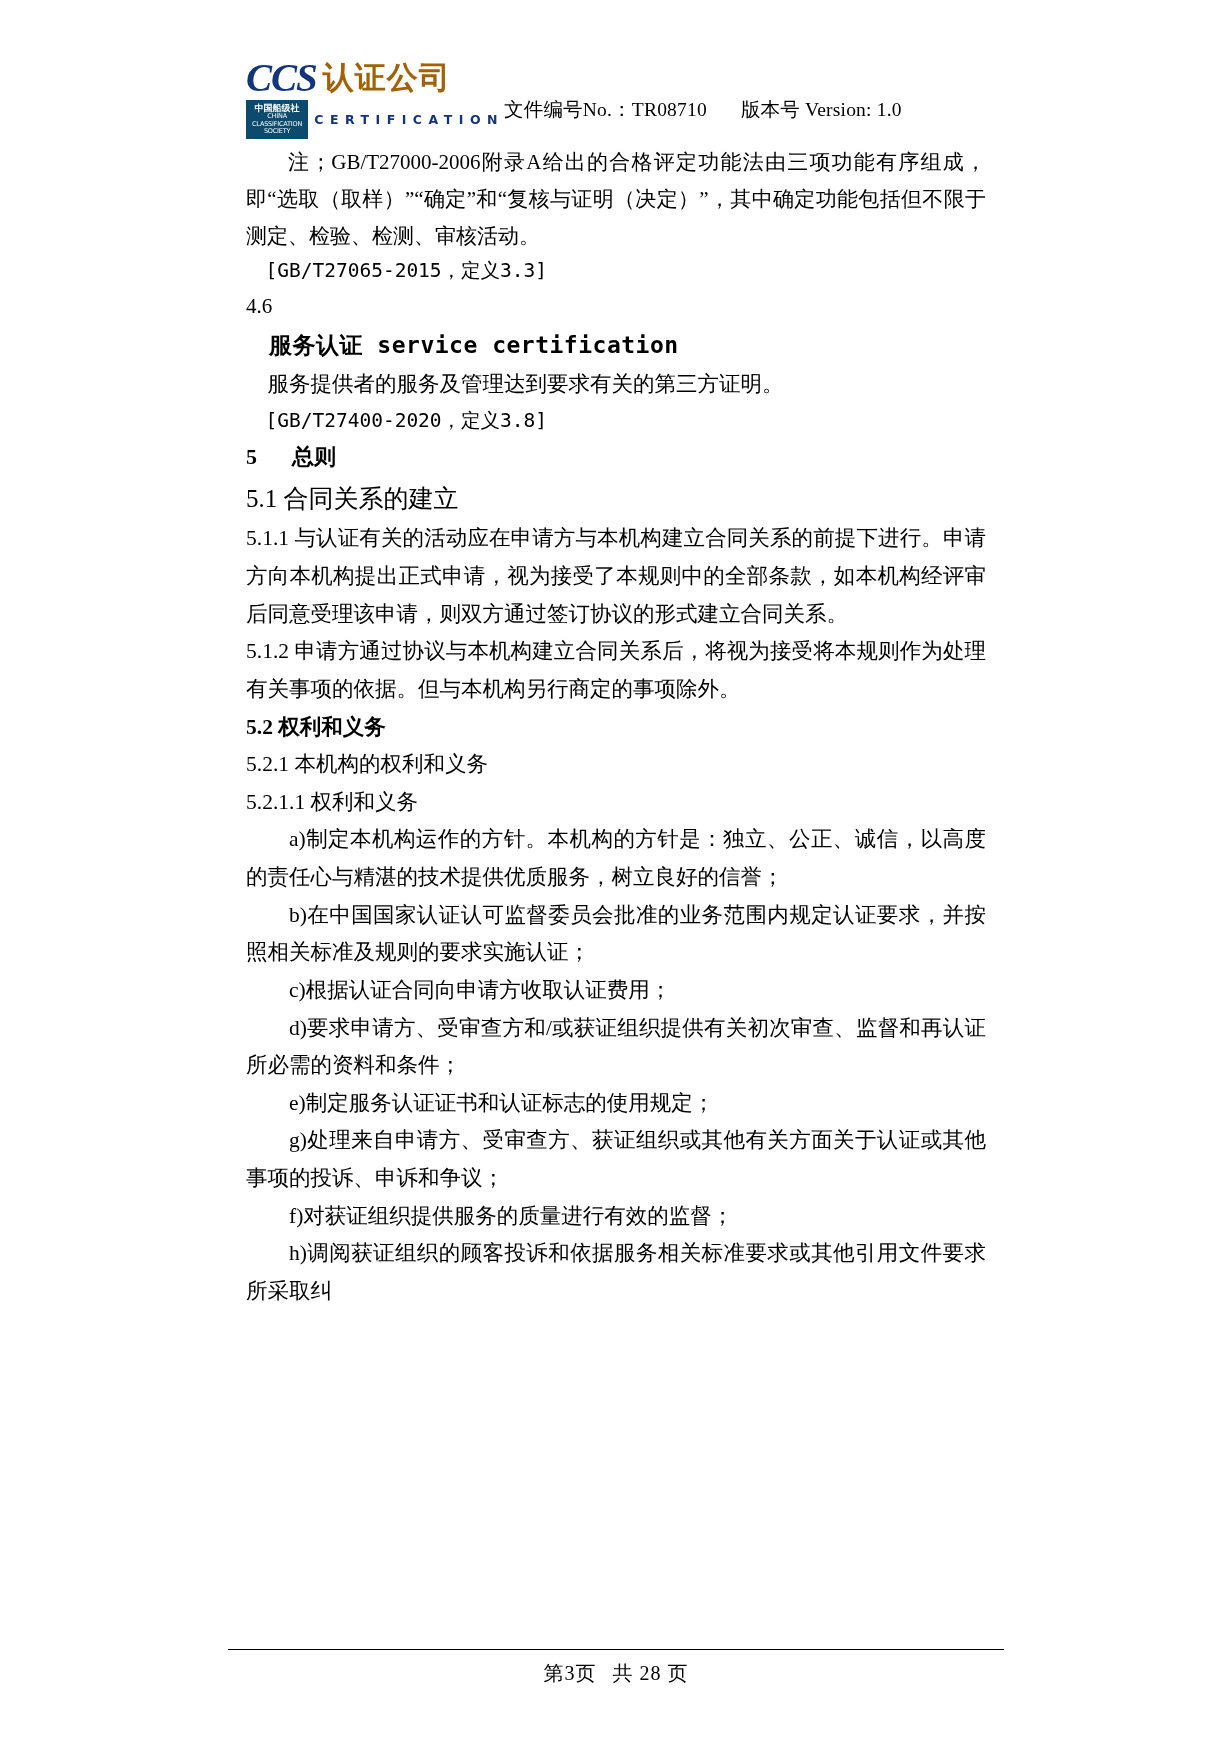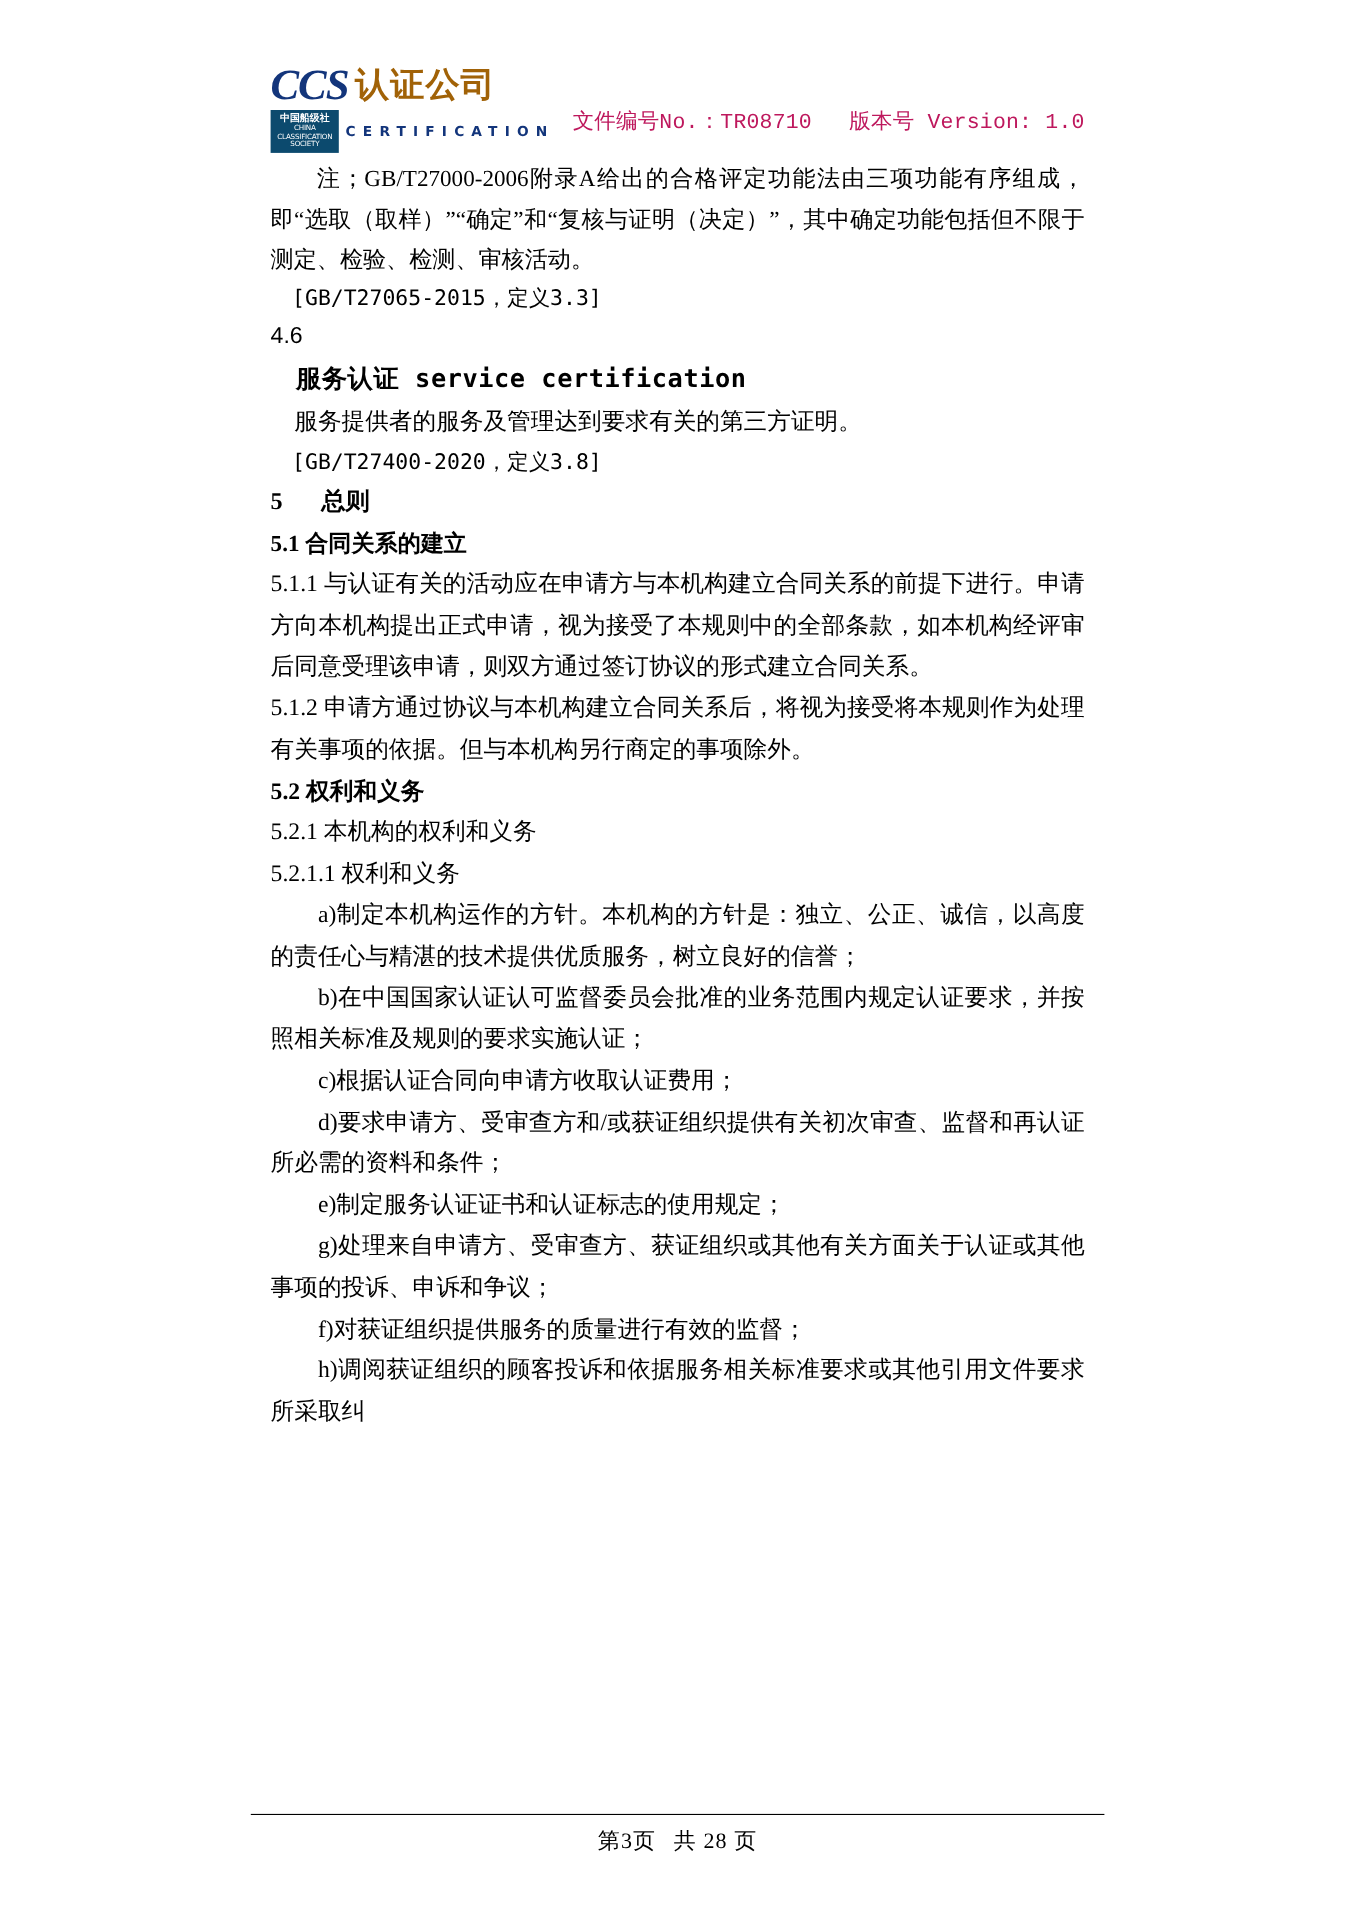--- a/index.html
+++ b/index.html
@@ -80,25 +80,25 @@
   .logo-sub-right {
     color: #13357b;
     font-family: "DejaVu Sans", sans-serif;
     font-size: 12.5px;
     font-weight: bold;
     letter-spacing: 6.5px;
     margin-left: 6px;
   }
   .header-doc {
     flex: 1;
-    text-align: right;
+    text-align: left;
     padding-top: 40px;
-    font-family: Liberation Mono, monospace;
+    font-family: Liberation Serif, serif;
     font-size: 19.5px;
-    color: #be185d;
+    color: #000000;
     white-space: nowrap;
     letter-spacing: 0.2px;
   }
   .header-doc .gap { display:inline-block; width: 34px; }
 
   
   .content {
     margin: 10px 128px 0 128px;
     font-size: 21.5px;
     line-height: 1.75;
@@ -112,22 +112,22 @@
   .indent { text-indent: 2em; }
   .indent1 { text-indent: 1em; }
   .h5 {
     font-weight: bold;
     font-size: 22px;
     margin-top: 26px;
     margin-bottom: 10px;
   }
   .h5 .num { display:inline-block; width: 46px; }
   .h51 {
-    font-weight: bold;
-    font-size: 21px;
+    font-weight: normal;
+    font-size: 25px;
     margin-top: 18px;
     margin-bottom: 4px;
   }
   .h52 {
     font-weight: bold;
     font-size: 21.5px;
     margin-top: 6px;
     margin-bottom: 2px;
   }
   .note-block {
@@ -143,21 +143,21 @@
     letter-spacing: 0.5px;
     margin-top: 6px;
     margin-bottom: 2px;
     font-family: "DejaVu Sans Mono", monospace;
   }
   .svc-title .cn {
     font-family: "Liberation Serif", serif;
     font-weight: bold;
   }
   .n46 {
-    font-family: Liberation Sans, sans-serif;
+    font-family: Liberation Serif, serif;
     font-size: 21px;
     margin-top: 14px;
   }
 
   
   .footer {
     position: absolute;
     left: 128px;
     right: 128px;
     bottom: 56px;

